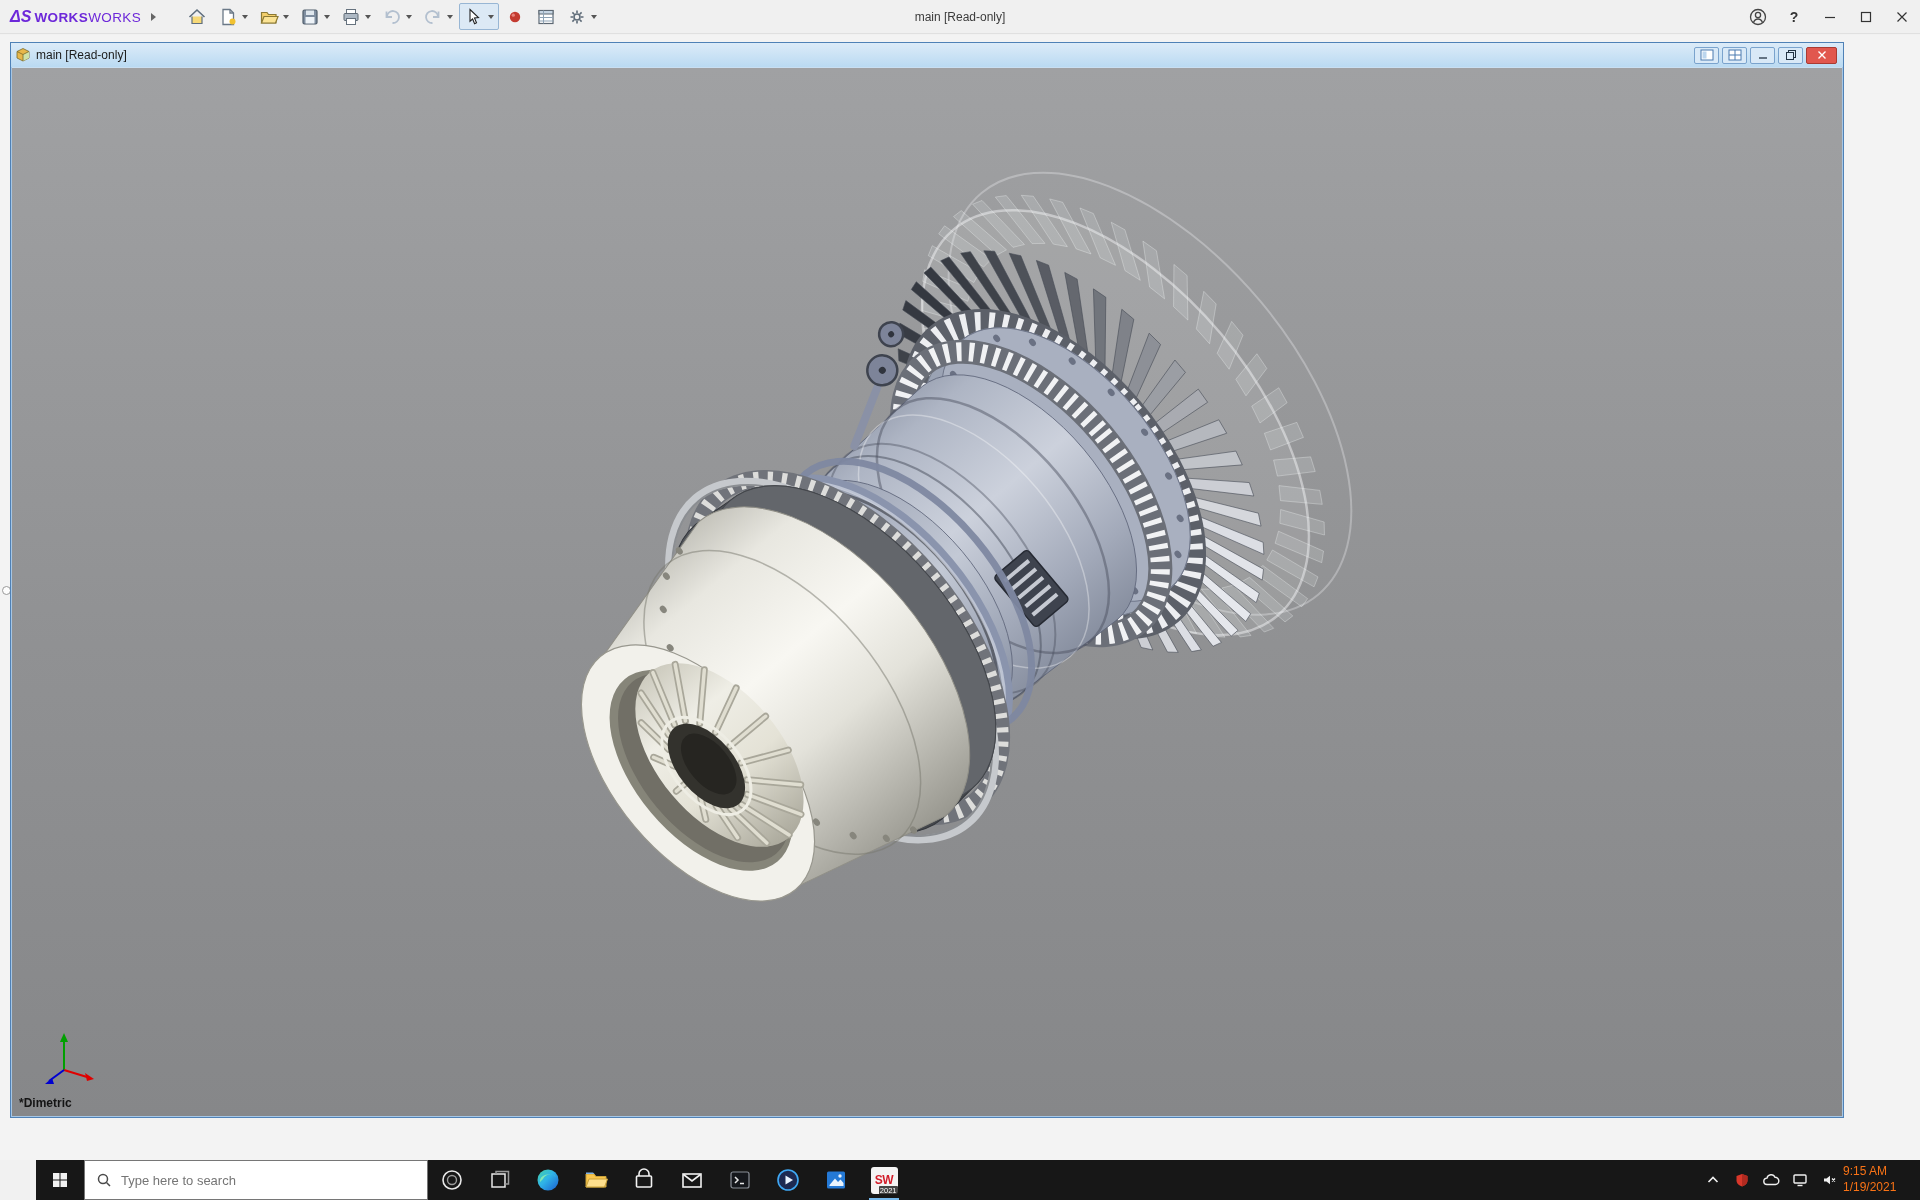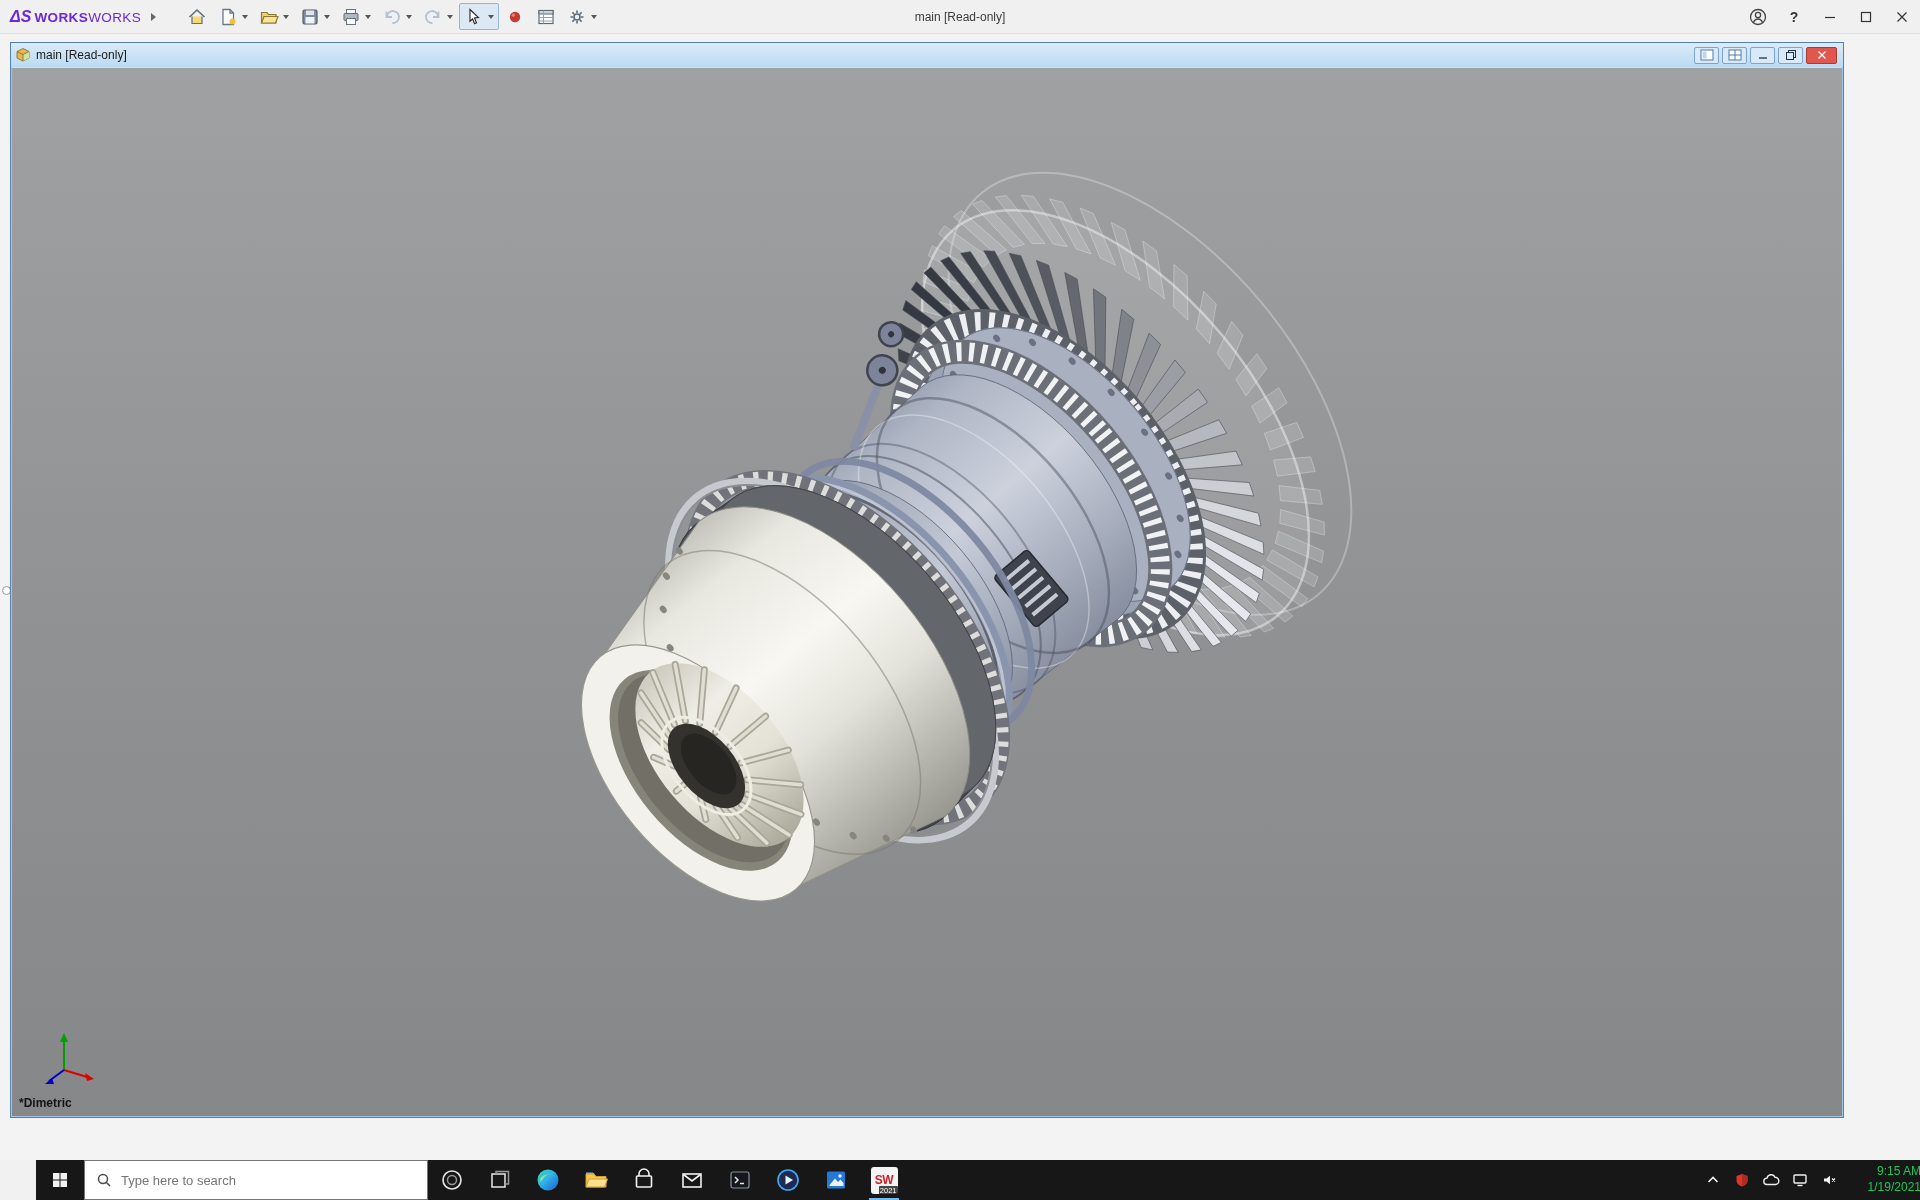--- a/index.html
+++ b/index.html
@@ -59,21 +59,21 @@
                       font-family:"Liberation Sans",sans-serif; }
   .tb-slot { width:48px; display:flex; align-items:center; justify-content:center; position:relative; }
   .tb-slot.active::after { content:""; position:absolute; bottom:0; left:9px; right:9px; height:2px; background:#76b9ed; }
   .sw-icon { width:27px; height:27px; background:#f4f4f4; border-radius:3px; position:relative;
              display:flex; align-items:center; justify-content:center; }
   .sw-text { color:#d21e2b; font-weight:bold; font-size:12px; letter-spacing:-0.5px; }
   .sw-badge { position:absolute; bottom:-1px; right:0px; font-size:7.5px; color:#fff;
               background:rgba(25,25,25,.8); padding:0 1px; border-radius:1px; }
   .tray { margin-left:auto; display:flex; align-items:center; }
   .tray-icon { width:29px; height:40px; display:flex; align-items:center; justify-content:center; }
-  .clock { width:78px; text-align:right; color:#22c55e; font-size:12px; line-height:1.3; }
+  .clock { width:78px; text-align:left; color:#f97316; font-size:12px; line-height:1.3; }
   .show-desktop { width:6px; border-left:1px solid #4a4a4a; }
 </style>
 </head>
 <body>
 
 <div class="titlebar">
   <div class="brand">
     <span class="mark">ΔS</span>
     <span class="bold">WORKS</span>
     <span class="rest">WORKS</span>

